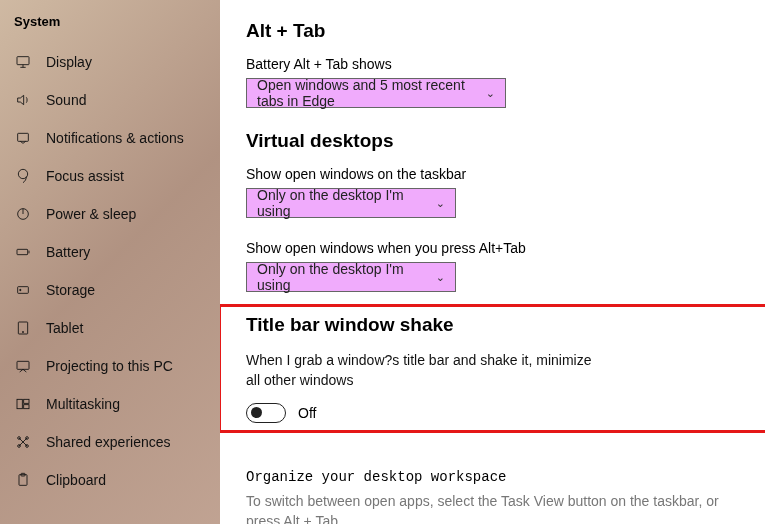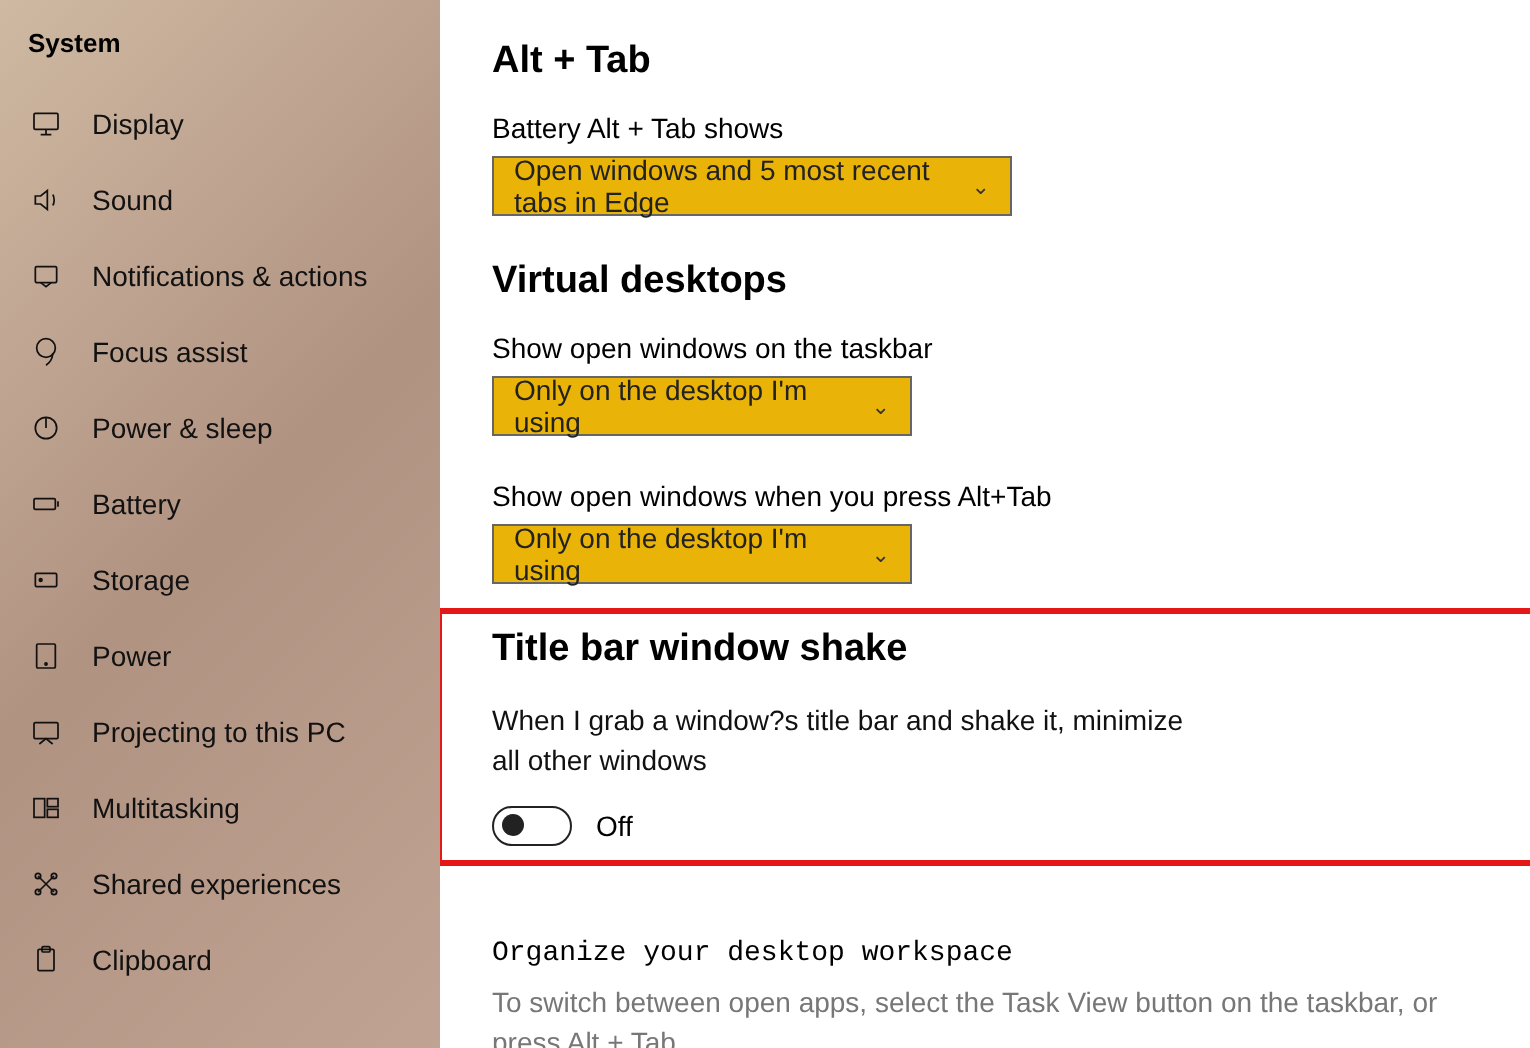--- a/index.html
+++ b/index.html
@@ -60,21 +60,21 @@
     .section-title.small { font-size: 19px; margin-top: 6px; }
     .field-label {
       font-size: 14px;
       color: #000;
       margin-bottom: 6px;
     }
     .dropdown {
       width: 260px;
       height: 30px;
       border: 1px solid #666;
-      background: #eab308;
+      background: #f0abfc;
       display: flex;
       align-items: center;
       justify-content: space-between;
       padding: 0 10px;
       font-size: 14px;
       color: #222;
       margin-bottom: 22px;
       cursor: pointer;
     }
     .dropdown .chev { font-size: 11px; color: #333; }
@@ -191,21 +191,21 @@
     <span class="label">Storage</span>
   </div>
 
   <div class="sidebar-item">
     <span class="icon">
       <svg viewBox="0 0 24 24">
           <rect x="5" y="3" width="14" height="18" rx="1"></rect>
           <circle cx="12" cy="18" r="0.8" fill="currentColor"></circle>
         </svg>
     </span>
-    <span class="label">Power</span>
+    <span class="label">Tablet</span>
   </div>
 
   <div class="sidebar-item">
     <span class="icon">
       <svg viewBox="0 0 24 24">
           <rect x="3" y="5" width="18" height="12" rx="1"></rect>
           <path d="M7 21l5-4 5 4"></path>
         </svg>
     </span>
     <span class="label">Projecting to this PC</span>

